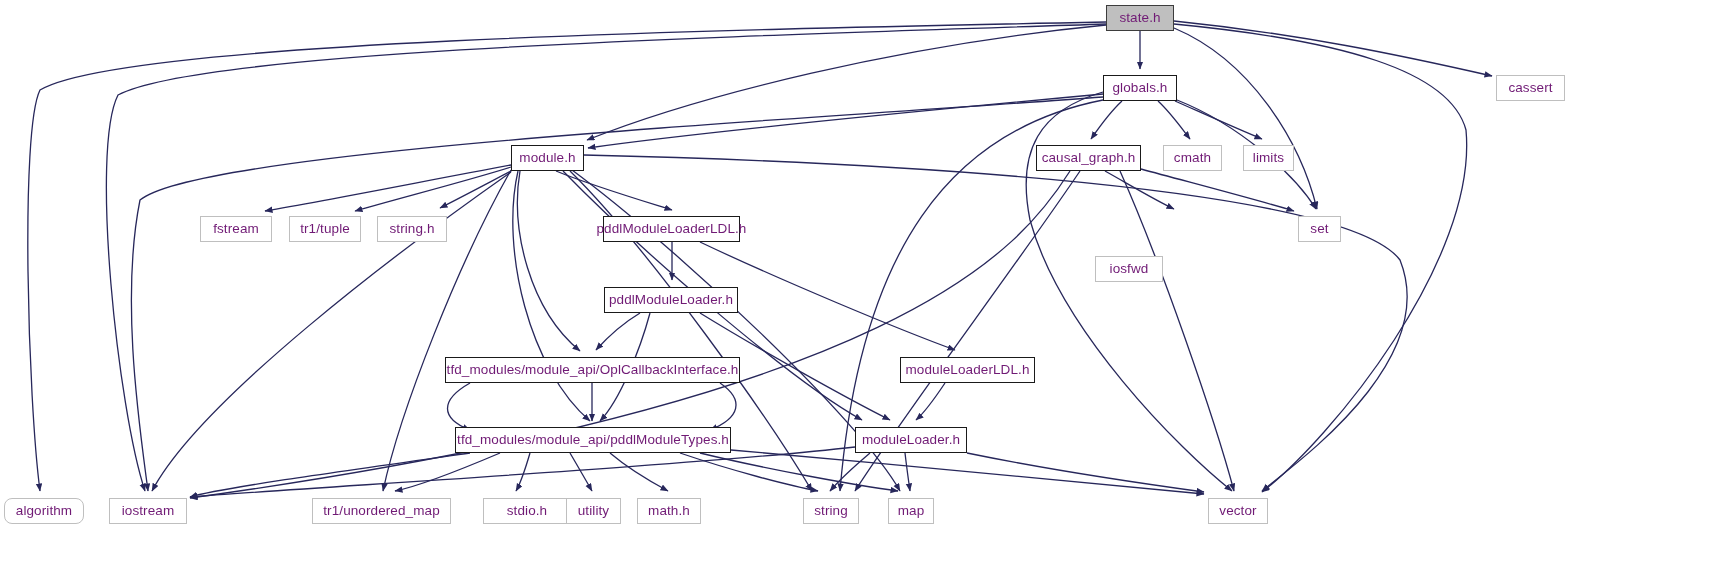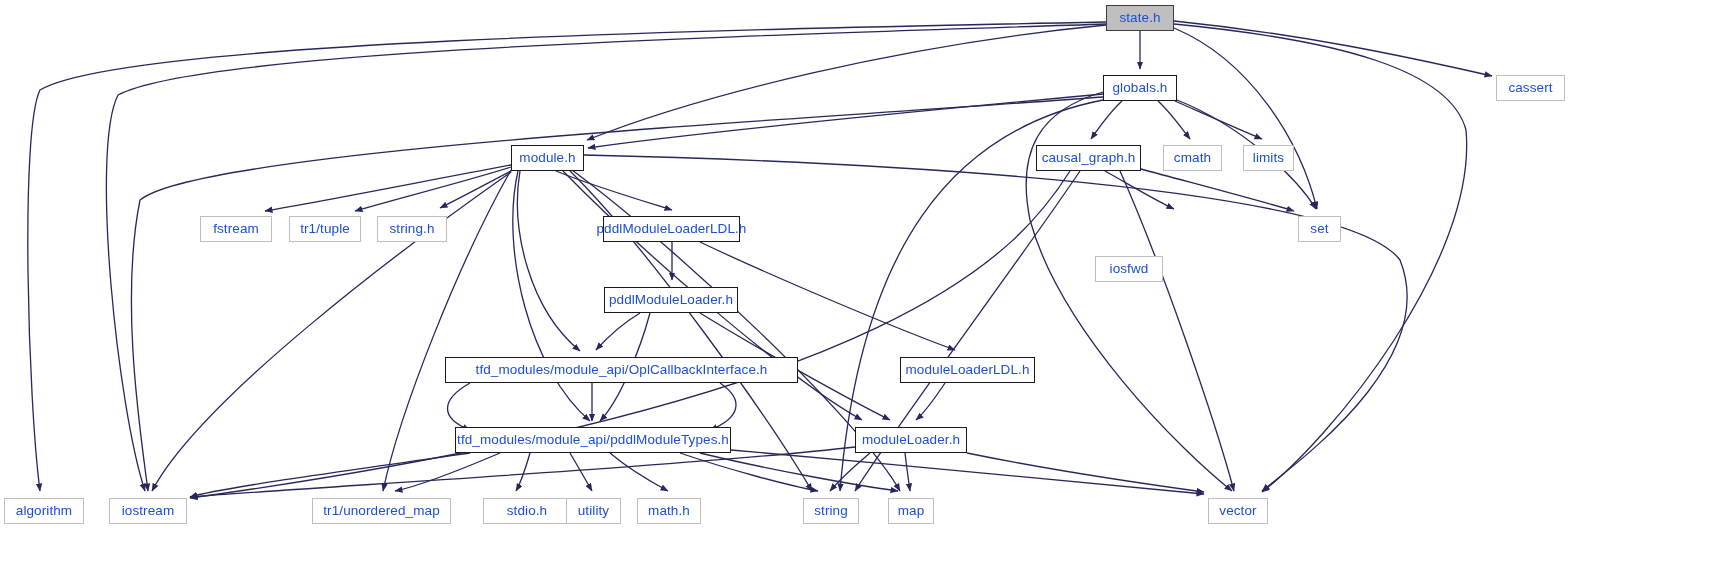--- a/index.html
+++ b/index.html
@@ -25,21 +25,21 @@
   }
   .node {
     position: absolute;
     box-sizing: border-box;
     display: flex;
     align-items: center;
     justify-content: center;
     height: 26px;
     background: #ffffff;
     border: 1px solid #bfbfbf;
-    color: #1d4ed8;
+    color: #701a75;
     font-size: 13.5px;
     line-height: 1;
     white-space: nowrap;
     padding: 0 6px;
     letter-spacing: 0.1px;
   }
   .node.strong {
     border: 1px solid #1a1a1a;
   }
   .node.current {
@@ -154,33 +154,33 @@
       </div>
       <div class="node " style="left: 1095px; top: 216px; width: 68px; margin-top: 40px;">
         <span class="node-label">iosfwd</span>
       </div>
       <div class="node " style="left: 1298px; top: 216px; width: 43px;">
         <span class="node-label">set</span>
       </div>
       <div class="node strong" style="left: 604px; top: 287px; width: 134px;">
         <span class="node-label">pddlModuleLoader.h</span>
       </div>
-      <div class="node strong" style="left: 445px; top: 357px; width: 353px;">
+      <div class="node strong" style="left: 445px; top: 357px; width: 295px;">
         <span class="node-label">tfd_modules/module_api/OplCallbackInterface.h</span>
       </div>
       <div class="node strong" style="left: 900px; top: 357px; width: 135px;">
         <span class="node-label">moduleLoaderLDL.h</span>
       </div>
       <div class="node strong" style="left: 455px; top: 427px; width: 276px;">
         <span class="node-label">tfd_modules/module_api/pddlModuleTypes.h</span>
       </div>
       <div class="node strong" style="left: 855px; top: 427px; width: 112px;">
         <span class="node-label">moduleLoader.h</span>
       </div>
-      <div class="node " style="left: 4px; top: 498px; width: 80px;">
+      <div class="node " style="left: 4px; top: 498px; width: 80px; border-radius: 8px;">
         <span class="node-label">algorithm</span>
       </div>
       <div class="node " style="left: 109px; top: 498px; width: 78px;">
         <span class="node-label">iostream</span>
       </div>
       <div class="node " style="left: 312px; top: 498px; width: 139px;">
         <span class="node-label">tr1/unordered_map</span>
       </div>
       <div class="node " style="left: 483px; top: 498px; width: 88px;">
         <span class="node-label">stdio.h</span>

